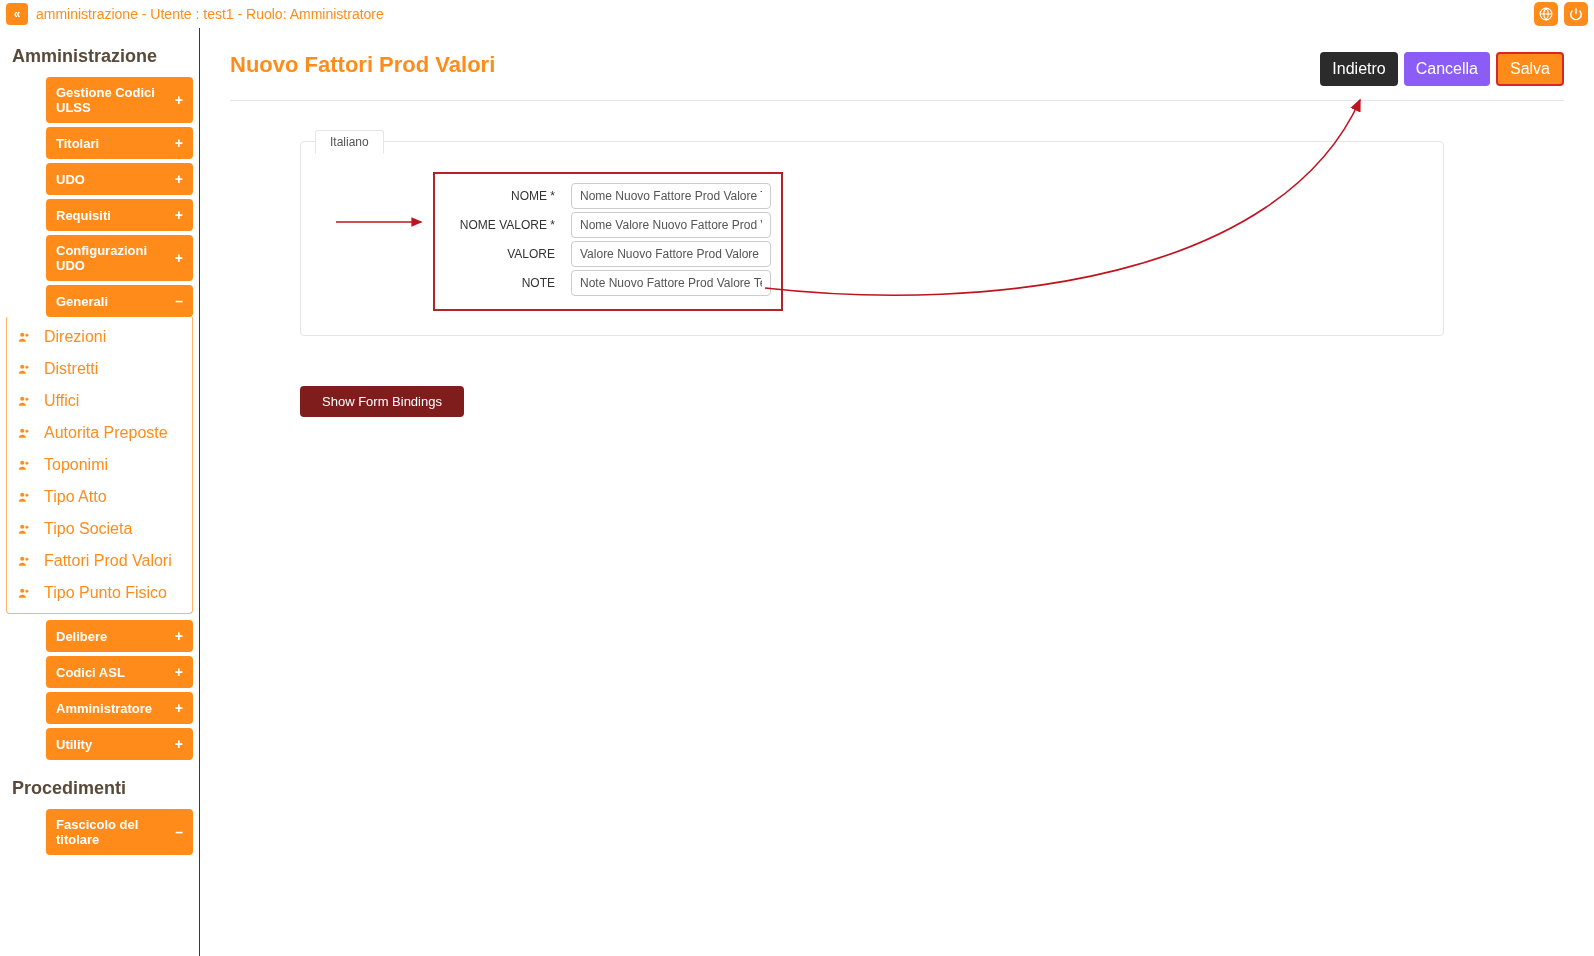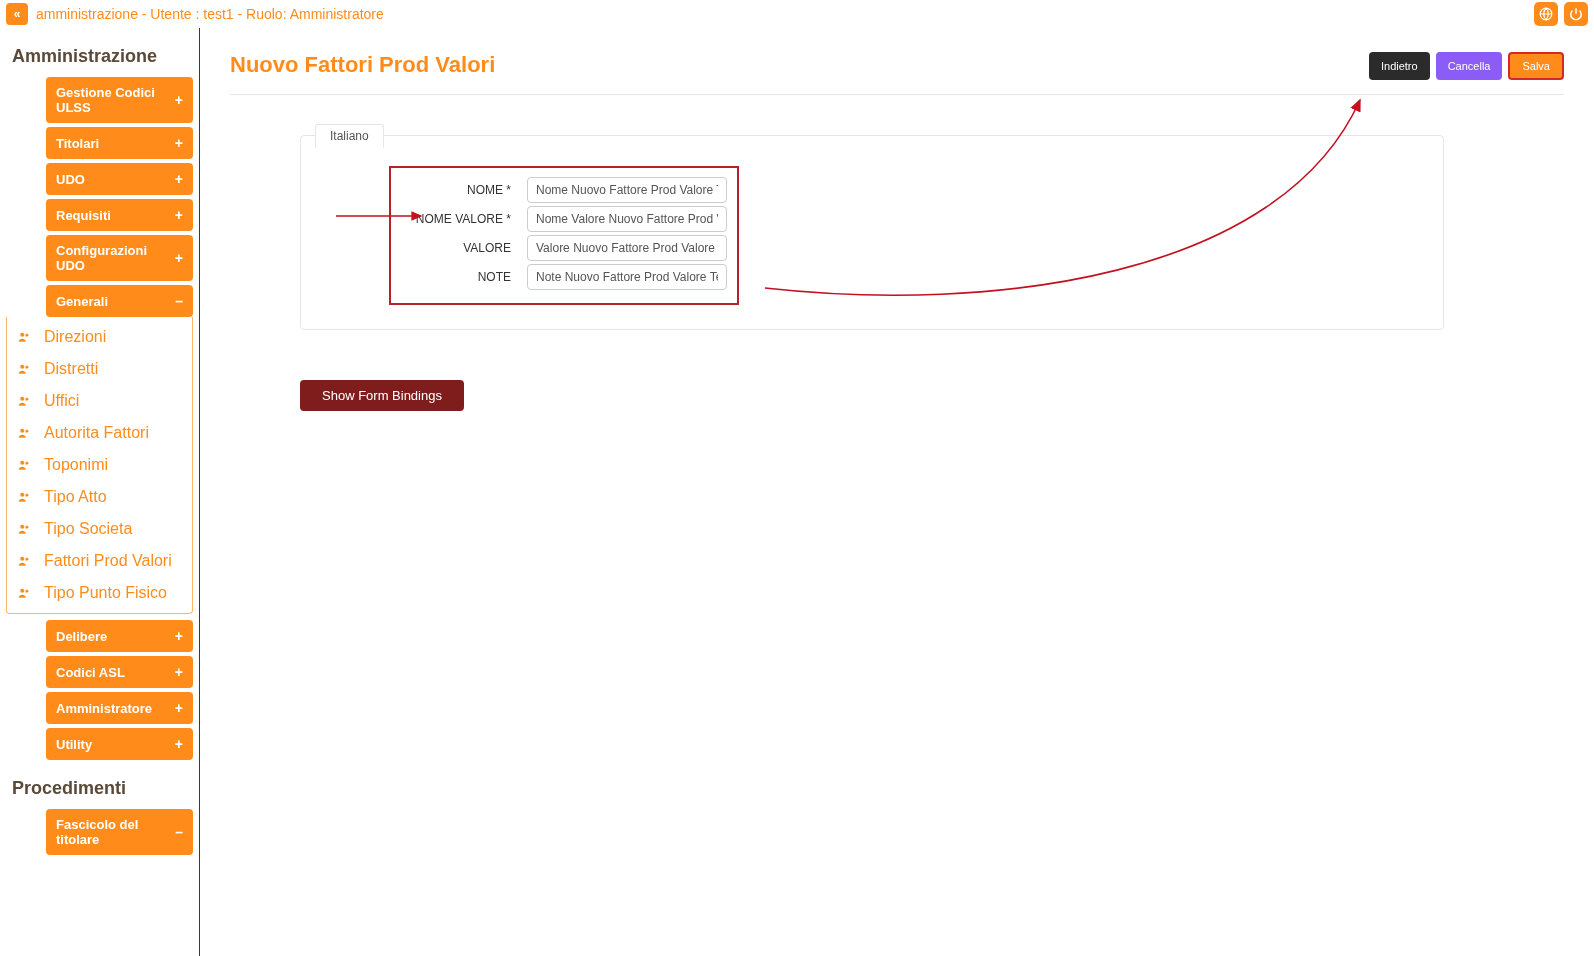--- a/index.html
+++ b/index.html
@@ -23,29 +23,29 @@
   .nav-item { background: #ff8c1a; color: #fff; border-radius: 4px; padding: 8px 10px; margin-bottom: 4px; display: flex; align-items: center; justify-content: space-between; cursor: pointer; font-weight: 600; font-size: 13px; margin-left: 40px; }
   .nav-item .plus { font-size: 14px; font-weight: bold; }
   .sub-list { border: 1px solid #ffb366; border-top: none; border-radius: 0 0 4px 4px; margin-top: -4px; margin-bottom: 6px; padding: 4px 0; }
   .sub-item { display: flex; align-items: center; gap: 13px; color: #ff8c1a; padding: 7px 10px; cursor: pointer; font-size: 16px; }
   .sub-icon { width: 14px; height: 14px; }
 
   .main { flex: 1; padding: 24px 30px 30px 30px; overflow: auto; position: relative; }
   .page-header { display: flex; align-items: flex-start; justify-content: space-between; padding-bottom: 14px; border-bottom: 1px solid #e5e5e5; }
   .page-title { color: #ff8c1a; font-size: 22px; font-weight: 600; }
   .action-buttons { display: flex; gap: 6px; }
-  .btn { border: none; padding: 6px 12px; border-radius: 4px; font-size: 11px; cursor: pointer; color: #fff; }
+  .btn { border: none; padding: 6px 12px; border-radius: 4px; font-size: 16px; cursor: pointer; color: #fff; }
   .btn-dark { background: #2b2b2b; }
   .btn-grey { background: #8b5cf6; }
   .btn-orange { background: #ff8c1a; border: 2px solid #d62828; }
 
   .form-card { margin: 40px 0 0 70px; border: 1px solid #e5e5e5; border-radius: 4px; width: 1144px; max-width: 100%; position: relative; padding: 30px 20px 24px 20px; }
   .tab-label { position: absolute; top: -12px; left: 14px; background: #fff; border: 1px solid #e5e5e5; border-bottom: 1px solid #fff; padding: 4px 14px; font-size: 12px; color: #555; border-radius: 3px 3px 0 0; }
 
-  .form-inner { border: 2px solid #b5222a; padding: 6px 10px 10px 10px; width: 350px; margin-left: 68px; }
+  .form-inner { border: 2px solid #b5222a; padding: 6px 10px 10px 10px; width: 350px; margin-left: 112px; }
   .form-row { display: flex; align-items: center; gap: 16px; margin: 3px 0; }
   .form-label { width: 110px; text-align: right; font-size: 12px; color: #333; }
   .form-input { flex: 1; border: 1px solid #ccc; border-radius: 4px; padding: 5px 8px; font-size: 12px; color: #555; }
 
   .show-bindings { display: inline-block; margin: 50px 0 0 70px; background: #7f1d1d; color: #fff; border: none; padding: 8px 22px; border-radius: 4px; font-size: 13px; cursor: pointer; }
 
   
   .annot { position: absolute; pointer-events: none; }
 </style>
 </head>
@@ -127,21 +127,21 @@
               <circle cx="17" cy="9" r="2.5"></circle>
             </svg>
           <span>Uffici</span>
         </div>
         <div class="sub-item">
           <svg class="sub-icon" viewBox="0 0 24 24" fill="#ff8c1a">
               <circle cx="9" cy="8" r="3.5"></circle>
               <path d="M3 20c0-3 3-5 6-5s6 2 6 5"></path>
               <circle cx="17" cy="9" r="2.5"></circle>
             </svg>
-          <span>Autorita Fattori</span>
+          <span>Autorita Preposte</span>
         </div>
         <div class="sub-item">
           <svg class="sub-icon" viewBox="0 0 24 24" fill="#ff8c1a">
               <circle cx="9" cy="8" r="3.5"></circle>
               <path d="M3 20c0-3 3-5 6-5s6 2 6 5"></path>
               <circle cx="17" cy="9" r="2.5"></circle>
             </svg>
           <span>Toponimi</span>
         </div>
         <div class="sub-item">

